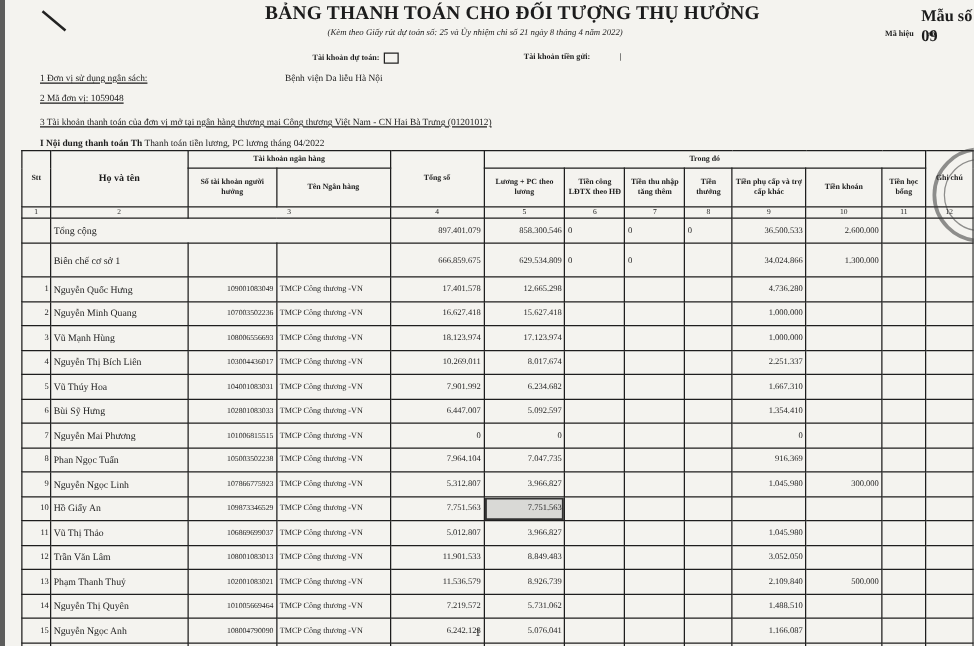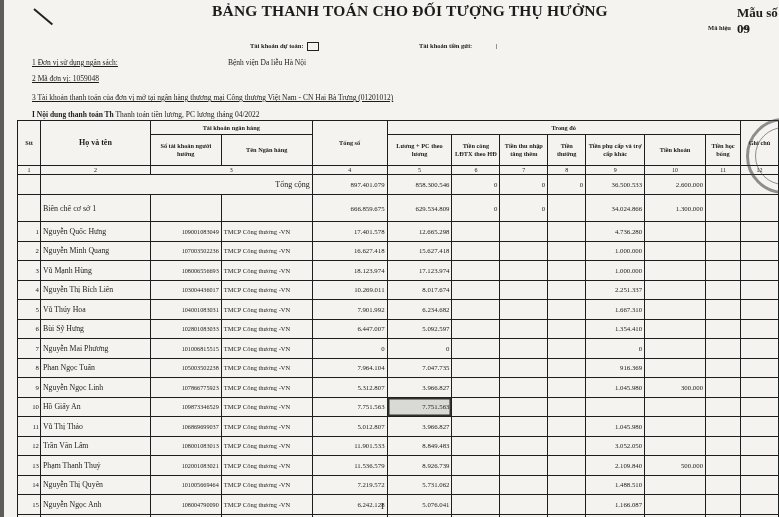--- a/index.html
+++ b/index.html
@@ -24,21 +24,21 @@
   .content-line { position:absolute; left:32px; top:110px; font-size:7.5px; white-space:nowrap; }
   .content-line b { }
   table.grid {
     position:absolute; left:17px; top:120px; border-collapse:collapse; table-layout:fixed;
     font-size:6.8px;
   }
   table.grid td, table.grid th {
     border:1px solid #1e1e1e; padding:0 2px; overflow:hidden; white-space:nowrap; font-weight:normal;
   }
   table.grid th { text-align:center; white-space:normal; line-height:8px; font-size:6.3px; font-weight:bold; }
-  .c { text-align:right; }
+  .c { text-align:left; }
   .r { text-align:right; }
   .b { font-weight:bold; }
   .num-row td { height:8px; font-size:6px; text-align:center; line-height:8px; }
   .total-row td { height:19px; }
   .sec-row td { height:26px; }
   .data-row td { height:18.5px; }
   .name { font-size:7.8px; }
   .acct { font-size:6.2px; text-align:right; }
   .bank { font-size:6.5px; }
   .hl { background:#d9d9d6; box-shadow: inset 0 0 0 1.5px #333; }
@@ -50,20 +50,21 @@
   .page-num { position:absolute; left:380px; top:501px; font-size:9px; }
 </style>
 </head>
 <body>
 
 <div class="page">
   <div class="left-edge"></div>
   <div class="slash"></div>
 
   <div class="title">BẢNG THANH TOÁN CHO ĐỐI TƯỢNG THỤ HƯỞNG</div>
+  <div class="subtitle">(Kèm theo Giấy rút dự toán số: 25 và Ủy nhiệm chi số 21 ngày 8 tháng 4 năm 2022)</div>
   <div class="form-code">Mẫu số 09</div>
   <div class="serial">
     <span>Mã hiệu</span>
     <span>số</span>
   </div>
 
   <div class="acc-line" style="left:250px;">
     <span>Tài khoản dự toán:</span>
     <span class="checkbox"></span>
   </div>

